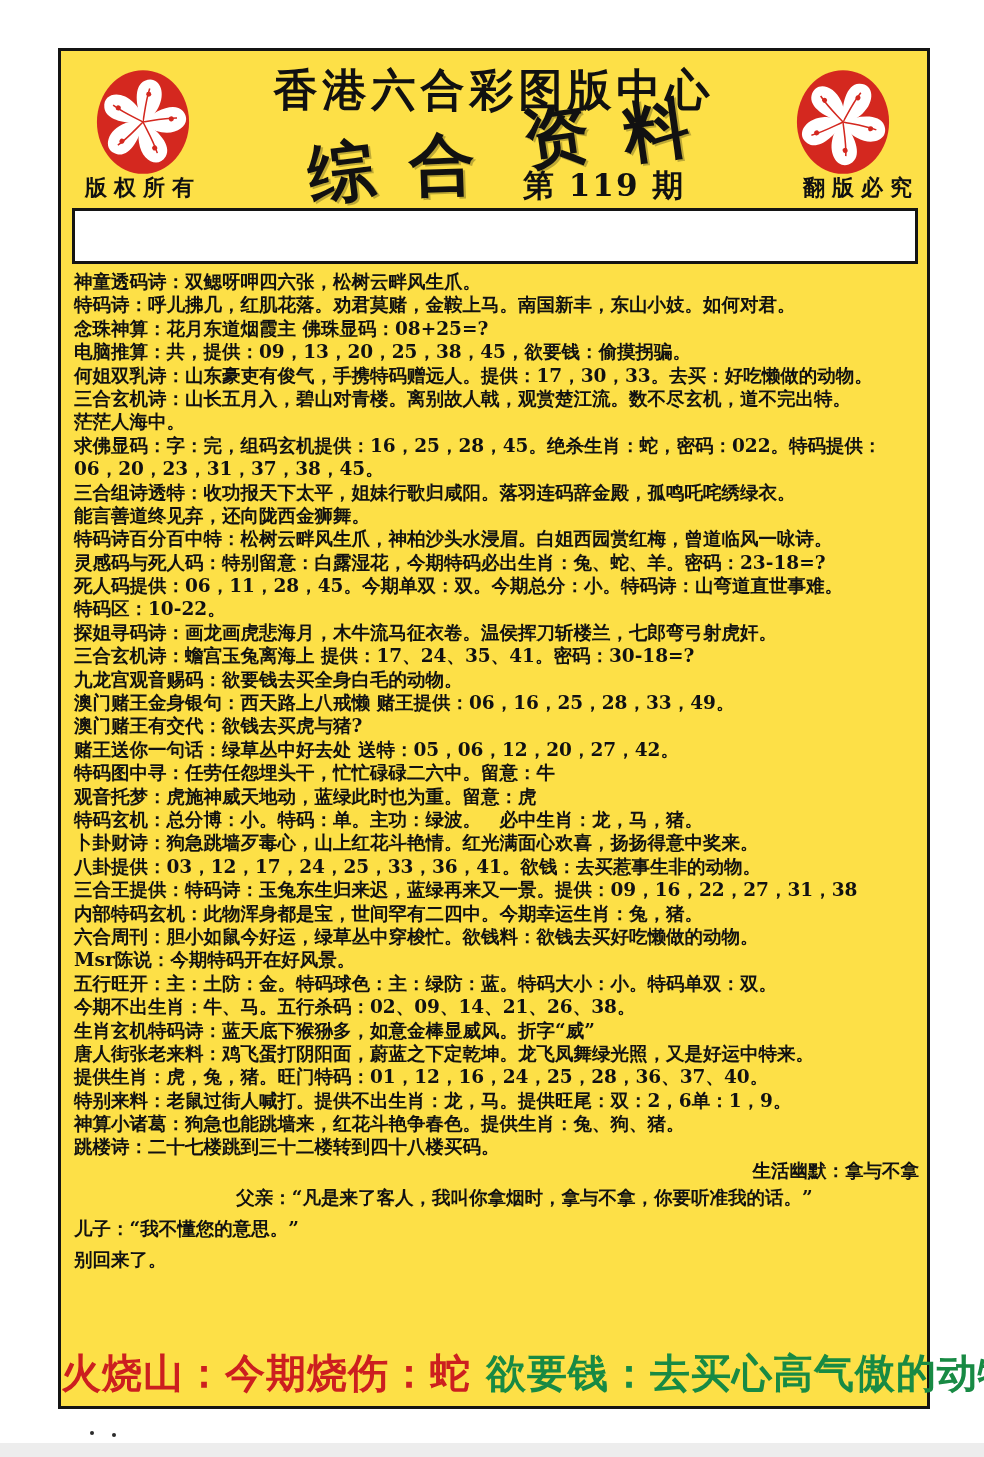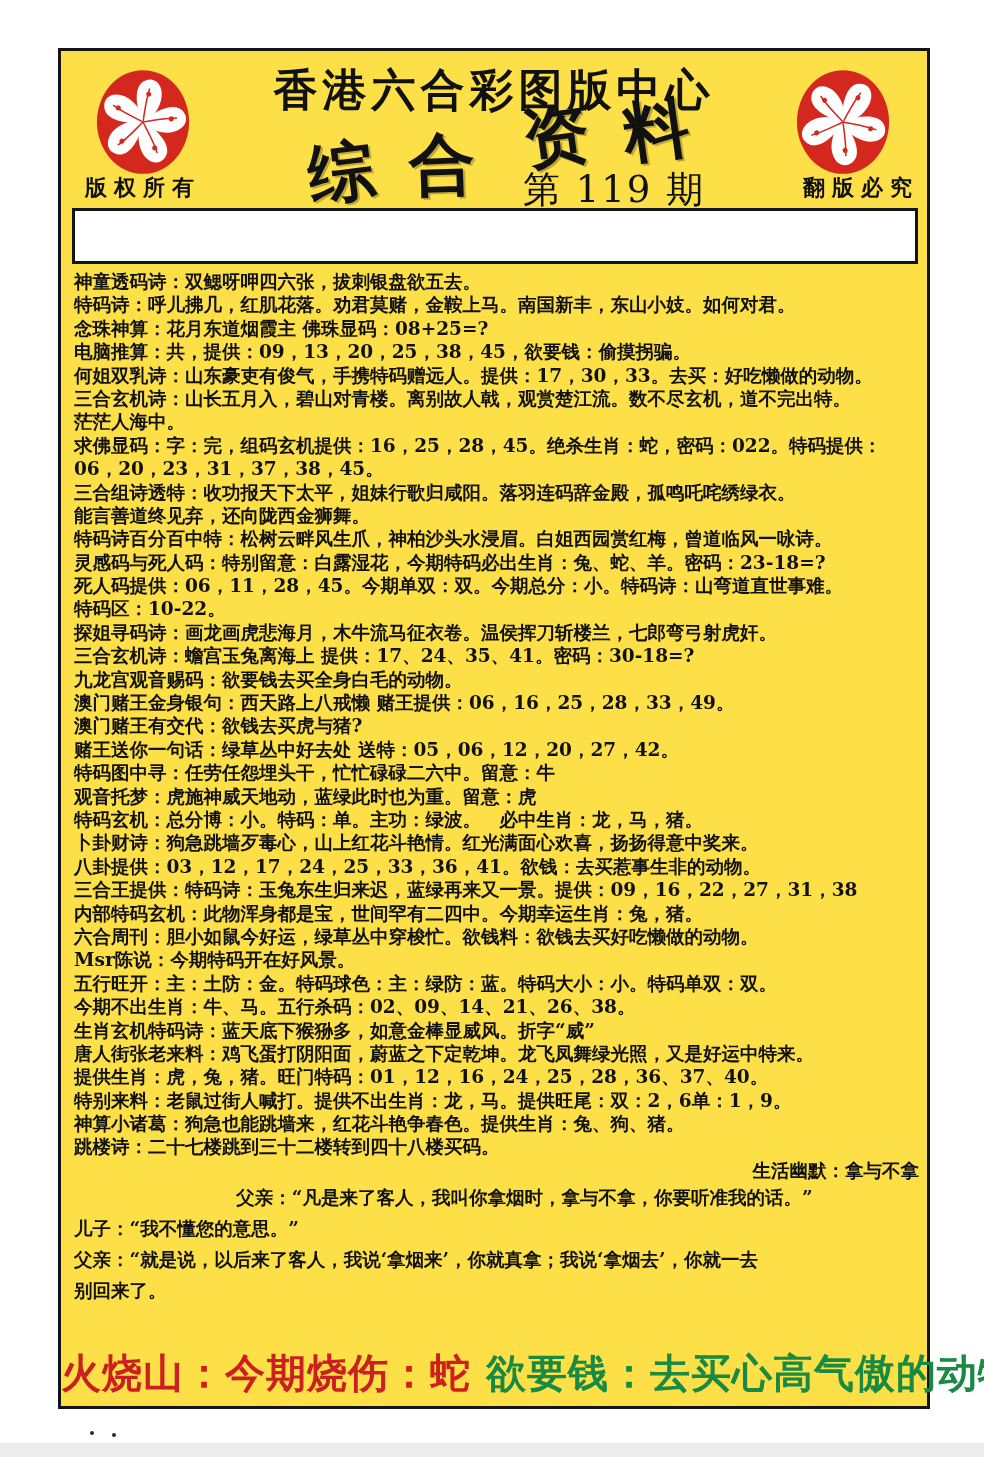--- a/index.html
+++ b/index.html
@@ -30,21 +30,21 @@
   .cal-title{position:absolute;left:0;top:0;width:100%;height:0;}
   .cal-char{
     position:absolute;font-size:66px;font-weight:bold;line-height:1;
     text-shadow:2px 2px 0 rgba(0,0,0,.25);
   }
   .cal-c0{left:247px;top:88px;transform:rotate(-7deg);}
   .cal-c1{left:348px;top:80px;transform:rotate(-2deg);}
   .cal-c2{left:462px;top:52px;transform:rotate(-8deg);}
   .cal-c3{left:562px;top:46px;transform:rotate(-8deg);}
   .issue{
-    position:absolute;left:462px;top:114px;font-size:37px;font-weight:normal;
+    position:absolute;left:462px;top:114px;font-size:31px;font-weight:bold;
     letter-spacing:2px;white-space:nowrap;
   }
   .notice{
     position:absolute;top:122px;font-size:22px;font-weight:bold;
     letter-spacing:7px;white-space:nowrap;
   }
   .notice.left{left:24px;}
   .notice.right{right:8px;}
   
   .strip-box{
@@ -156,21 +156,21 @@
 
     <div class="issue">第 119 期</div>
 
     <div class="notice left">版权所有</div>
     <div class="notice right">翻版必究</div>
   </div>
 
   <div class="strip-box"></div>
 
   <div class="content">
-      <div class="line">神童透码诗：双鳃呀呷四六张，拔刺银盘欲五去。</div>
+      <div class="line">神童透码诗：双鳃呀呷四六张，松树云畔风生爪。</div>
       <div class="line">特码诗：呼儿拂几，红肌花落。劝君莫赌，金鞍上马。南国新丰，东山小妓。如何对君。</div>
       <div class="line">念珠神算：花月东道烟霞主 佛珠显码：08+25=?</div>
       <div class="line">电脑推算：共，提供：09，13，20，25，38，45，欲要钱：偷摸拐骗。</div>
       <div class="line">何姐双乳诗：山东豪吏有俊气，手携特码赠远人。提供：17，30，33。去买：好吃懒做的动物。</div>
       <div class="line">三合玄机诗：山长五月入，碧山对青楼。离别故人戟，观赏楚江流。数不尽玄机，道不完出特。</div>
       <div class="line">茫茫人海中。</div>
       <div class="line">求佛显码：字：完，组码玄机提供：16，25，28，45。绝杀生肖：蛇，密码：022。特码提供：</div>
       <div class="line">06，20，23，31，37，38，45。</div>
       <div class="line">三合组诗透特：收功报天下太平，姐妹行歌归咸阳。落羽连码辞金殿，孤鸣吒咤绣绿衣。</div>
       <div class="line">能言善道终见弃，还向陇西金狮舞。</div>
@@ -197,21 +197,20 @@
       <div class="line">今期不出生肖：牛、马。五行杀码：02、09、14、21、26、38。</div>
       <div class="line">生肖玄机特码诗：蓝天底下猴狲多，如意金棒显威风。折字“威”</div>
       <div class="line">唐人街张老来料：鸡飞蛋打阴阳面，蔚蓝之下定乾坤。龙飞凤舞绿光照，又是好运中特来。</div>
       <div class="line">提供生肖：虎，兔，猪。旺门特码：01，12，16，24，25，28，36、37、40。</div>
       <div class="line">特别来料：老鼠过街人喊打。提供不出生肖：龙，马。提供旺尾：双：2，6单：1，9。</div>
       <div class="line">神算小诸葛：狗急也能跳墙来，红花斗艳争春色。提供生肖：兔、狗、猪。</div>
       <div class="line">跳楼诗：二十七楼跳到三十二楼转到四十八楼买码。</div>
       <div class="line indent-sm">生活幽默：拿与不拿</div>
       <div class="line joke indent">父亲：“凡是来了客人，我叫你拿烟时，拿与不拿，你要听准我的话。”</div>
       <div class="line joke">儿子：“我不懂您的意思。”</div>
-      <div class="line joke">父亲：“就是说，以后来了客人，我说‘拿烟来’，你就真拿；我说‘拿烟去’，你就一去</div>
       <div class="line joke">别回来了。</div>
     </div>
 
   <div class="banner">
     <span class="red">火烧山：今期烧伤：蛇</span>
     <span> </span>
     <span class="green">欲要钱：去买心高气傲的动物</span>
   </div>
 
 </div>

